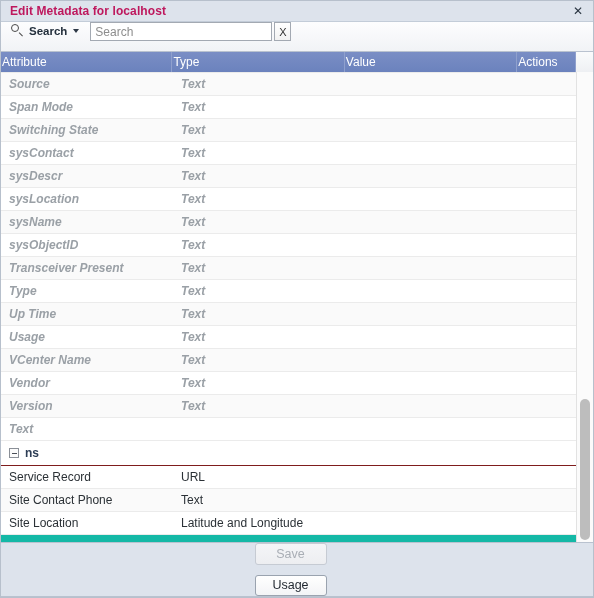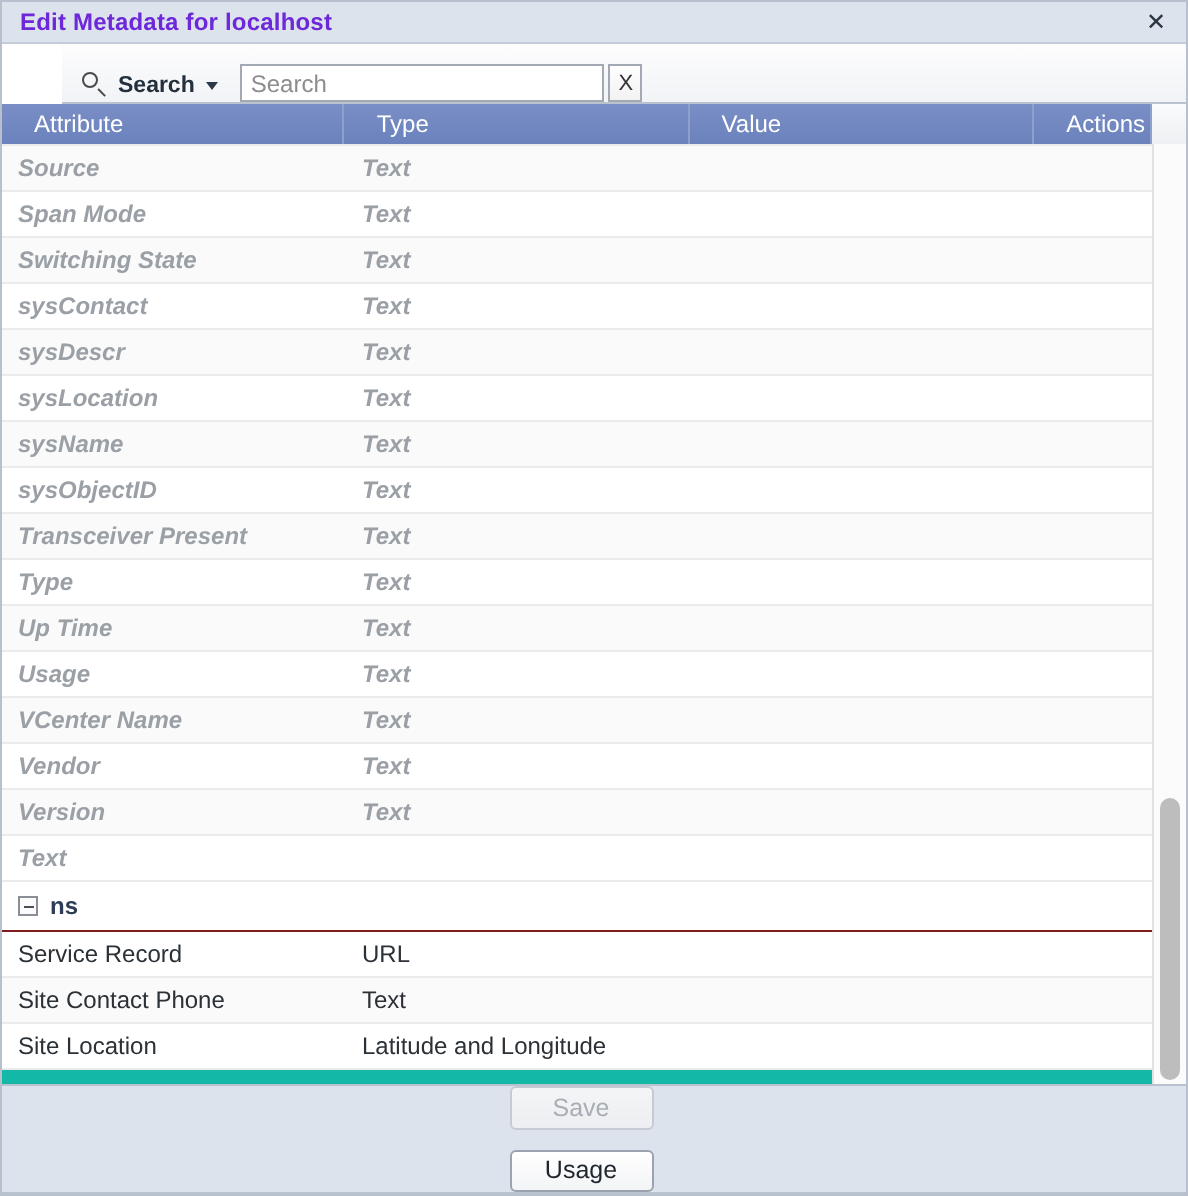--- a/index.html
+++ b/index.html
@@ -33,21 +33,21 @@
     background: #dde3ec;
     border-bottom: 1px solid #c3ccd8;
     display: flex;
     align-items: center;
     padding: 0 8px 0 9px;
     box-sizing: border-box;
   }
   .titlebar-text {
     font-size: 12px;
     font-weight: bold;
-    color: #6d28d9;
+    color: #be185d;
     letter-spacing: 0.1px;
     flex: 1;
   }
   .titlebar-close {
     width: 14px;
     height: 14px;
     display: flex;
     align-items: center;
     justify-content: center;
     font-size: 12px;
@@ -70,24 +70,23 @@
     min-height: 0;
   }
 
   
   .toolbar {
     height: 30px;
     min-height: 30px;
     background: linear-gradient(to bottom, #fdfdfe 0%, #f1f3f6 100%);
     border-bottom: 1px solid #b9c2cf;
     display: flex;
-    align-items: flex-end;
+    align-items: flex-start;
     padding-left: 8px;
     box-sizing: border-box;
-    margin-left: 30px;
   }
   .search-menu {
     display: flex;
     align-items: center;
     gap: 5px;
     padding: 2px 5px 2px 2px;
     cursor: pointer;
     user-select: none;
   }
   .mag-icon {
@@ -177,21 +176,21 @@
     display: flex;
     background: #6c83bd;
     color: #ffffff;
     font-size: 12px;
     position: relative;
     z-index: 5;
   }
   .grid-header .hcell {
     display: flex;
     align-items: center;
-    padding-left: 16px;
+    padding-left: 1px;
     box-sizing: border-box;
     border-right: 1px solid #8fa0cd;
     background: linear-gradient(to bottom, #7a8ec5 0%, #6b82bd 100%);
     overflow: hidden;
     white-space: nowrap;
     cursor: pointer;
   }
   .grid-header .hcell.filler {
     background: linear-gradient(to bottom, #fafbfc 0%, #eef0f3 100%);
     border-right: none;

